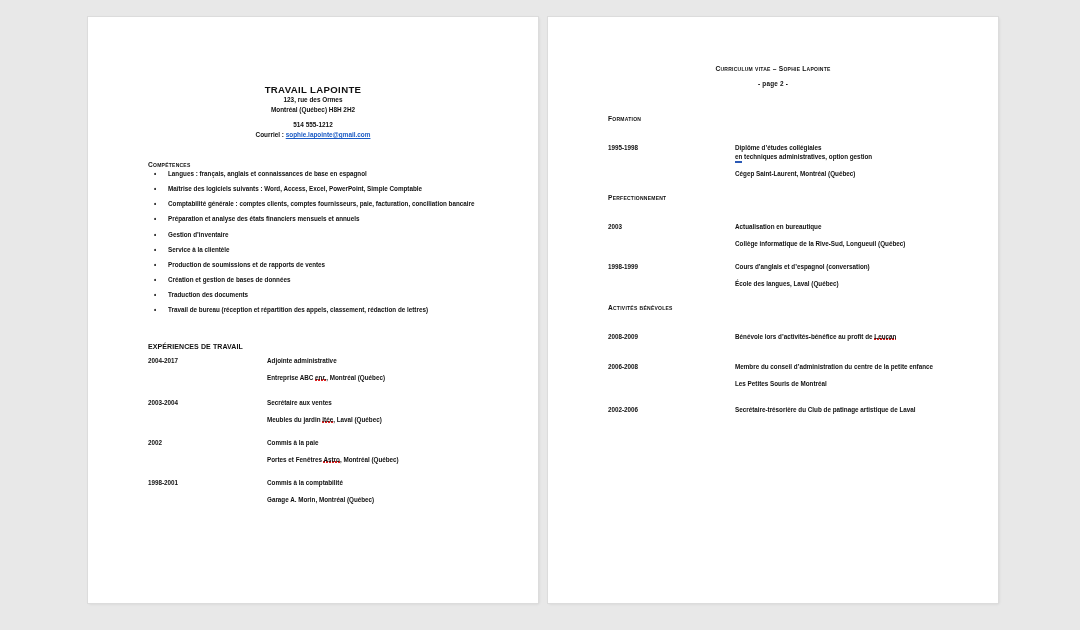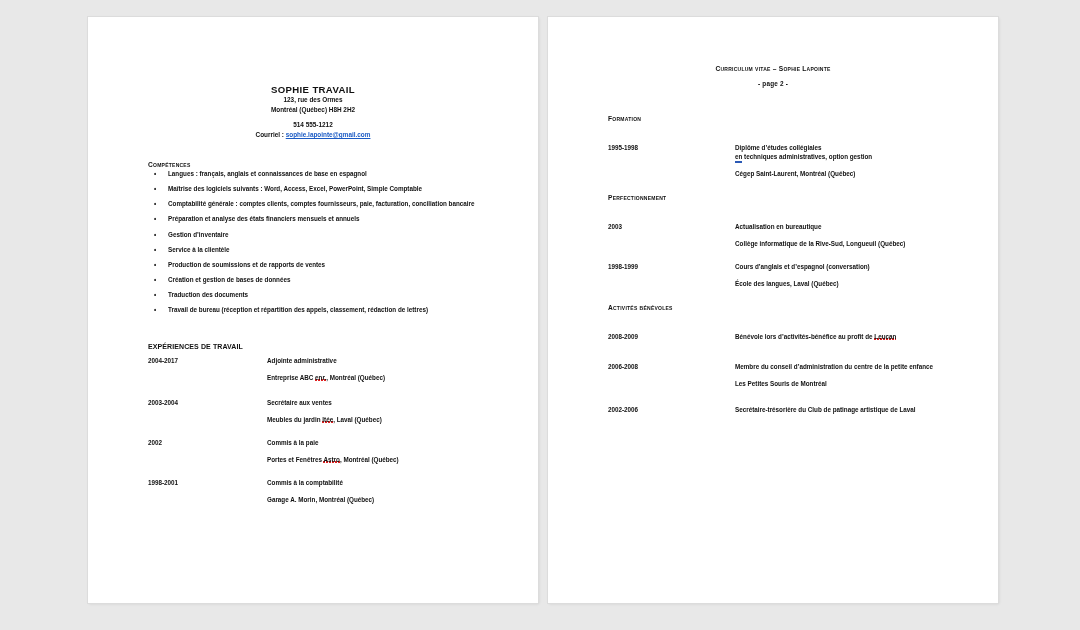--- a/index.html
+++ b/index.html
@@ -185,21 +185,21 @@
   }
 </style>
 </head>
 <body>
 
 <div class="viewport">
 
   <div class="page page-1">
     <div class="doc">
 
-      <div class="name bold">SOPHIE TRAVAIL</div>
+      <div class="name bold">TRAVAIL LAPOINTE</div>
 
       <div class="addr">
         <div>123, rue des Ormes</div>
         <div>Montréal (Québec)  H8H 2H2</div>
       </div>
 
       <div class="phone">514 555-1212</div>
 
       <div class="mail">
         <span>Courriel :</span>

